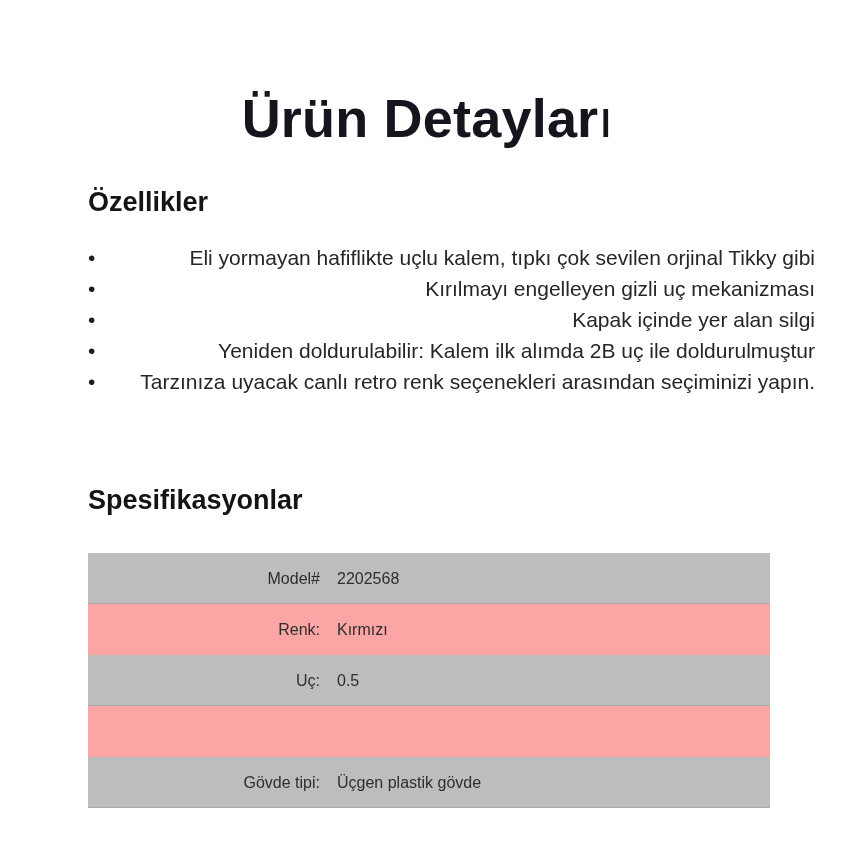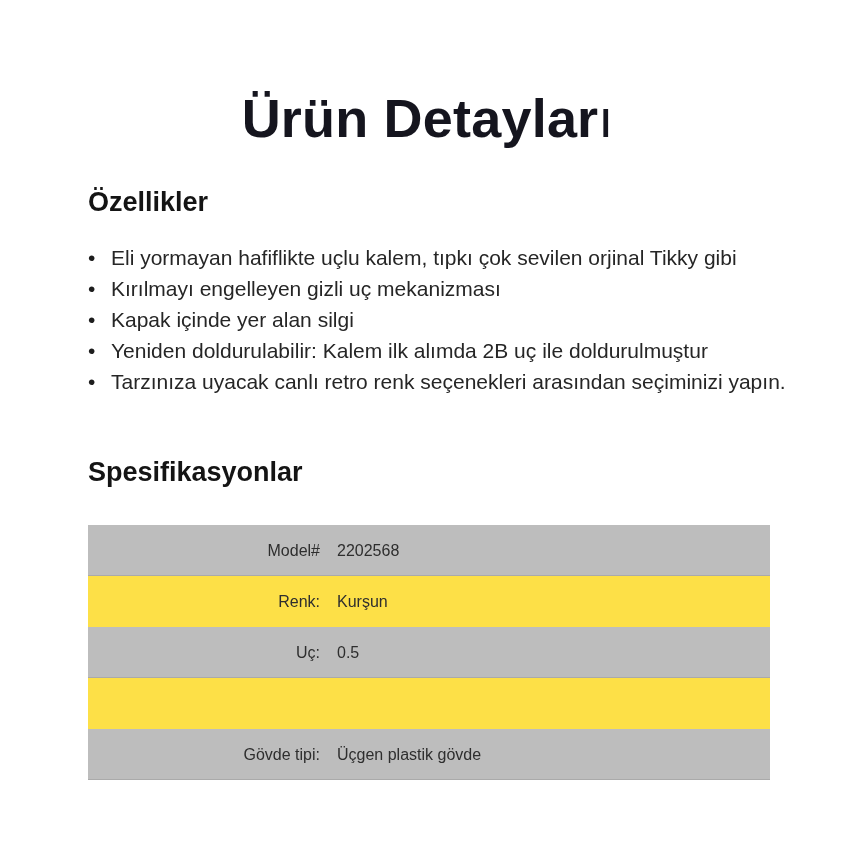--- a/index.html
+++ b/index.html
@@ -33,32 +33,33 @@
     letter-spacing: 0;
   }
   .section-heading {
     margin: 0 0 0 88px;
     font-size: 27px;
     line-height: 31px;
     font-weight: 700;
     color: #141414;
   }
   .features-heading { margin-top: 19px; }
-  .specs-heading { margin-top: 60px; }
+  .specs-heading { margin-top: 88px; }
   ul.features-list {
     margin: 24px 40px 0 88px;
     padding: 0;
     list-style: none;
   }
   ul.features-list li {
     position: relative;
     padding-left: 23px;
     font-size: 21px;
     line-height: 31px;
     color: #262626;
+    text-align: right;
   }
   ul.features-list li::before {
     content: "\2022";
     position: absolute;
     left: 0;
     top: 0;
     font-size: 21px;
     color: #1d1d1d;
   }
   .specs-table {
@@ -69,21 +70,21 @@
     display: flex;
     align-items: center;
     height: 51px;
     font-size: 16px;
   }
   .spec-row.even {
     background: #bdbdbd;
     box-shadow: inset 0 -1px 0 #aaaaaa;
   }
   .spec-row.odd {
-    background: #fde047;
+    background: #fca5a5;
   }
   .spec-label {
     width: 232px;
     text-align: right;
     color: #2e2e2e;
     flex: 0 0 auto;
   }
   .spec-value {
     padding-left: 17px;
     color: #2e2e2e;
@@ -115,21 +116,21 @@
 
   <div class="specs-table">
 
       <div class="spec-row even">
         <div class="spec-label">Model#</div>
         <div class="spec-value">2202568</div>
       </div>
 
       <div class="spec-row odd">
         <div class="spec-label">Renk:</div>
-        <div class="spec-value">Kurşun</div>
+        <div class="spec-value">Kırmızı</div>
       </div>
 
       <div class="spec-row even">
         <div class="spec-label">Uç:</div>
         <div class="spec-value">0.5</div>
       </div>
 
       <div class="spec-row odd">
       </div>
 

